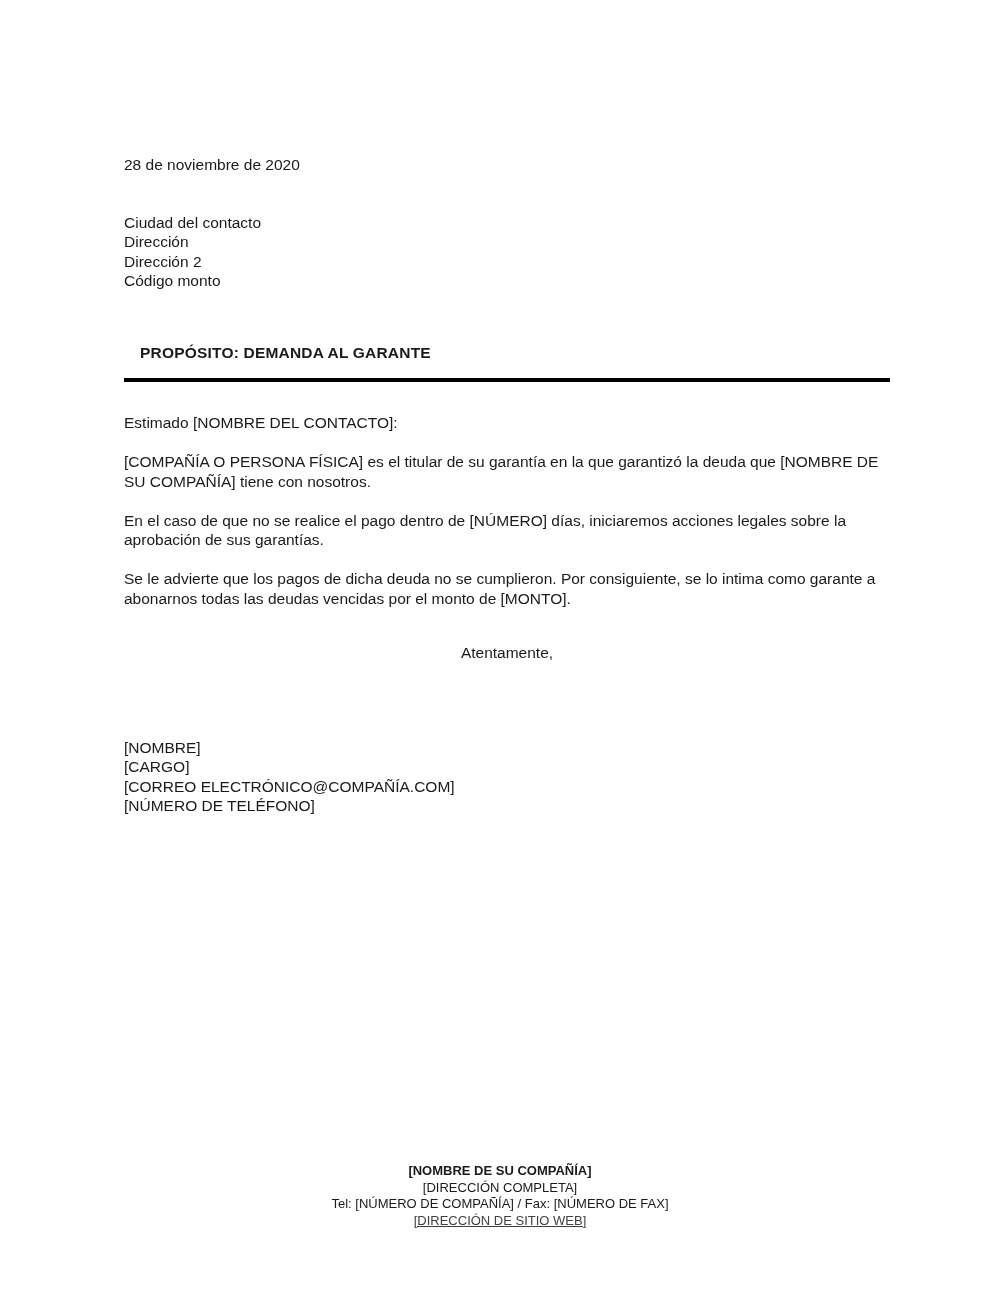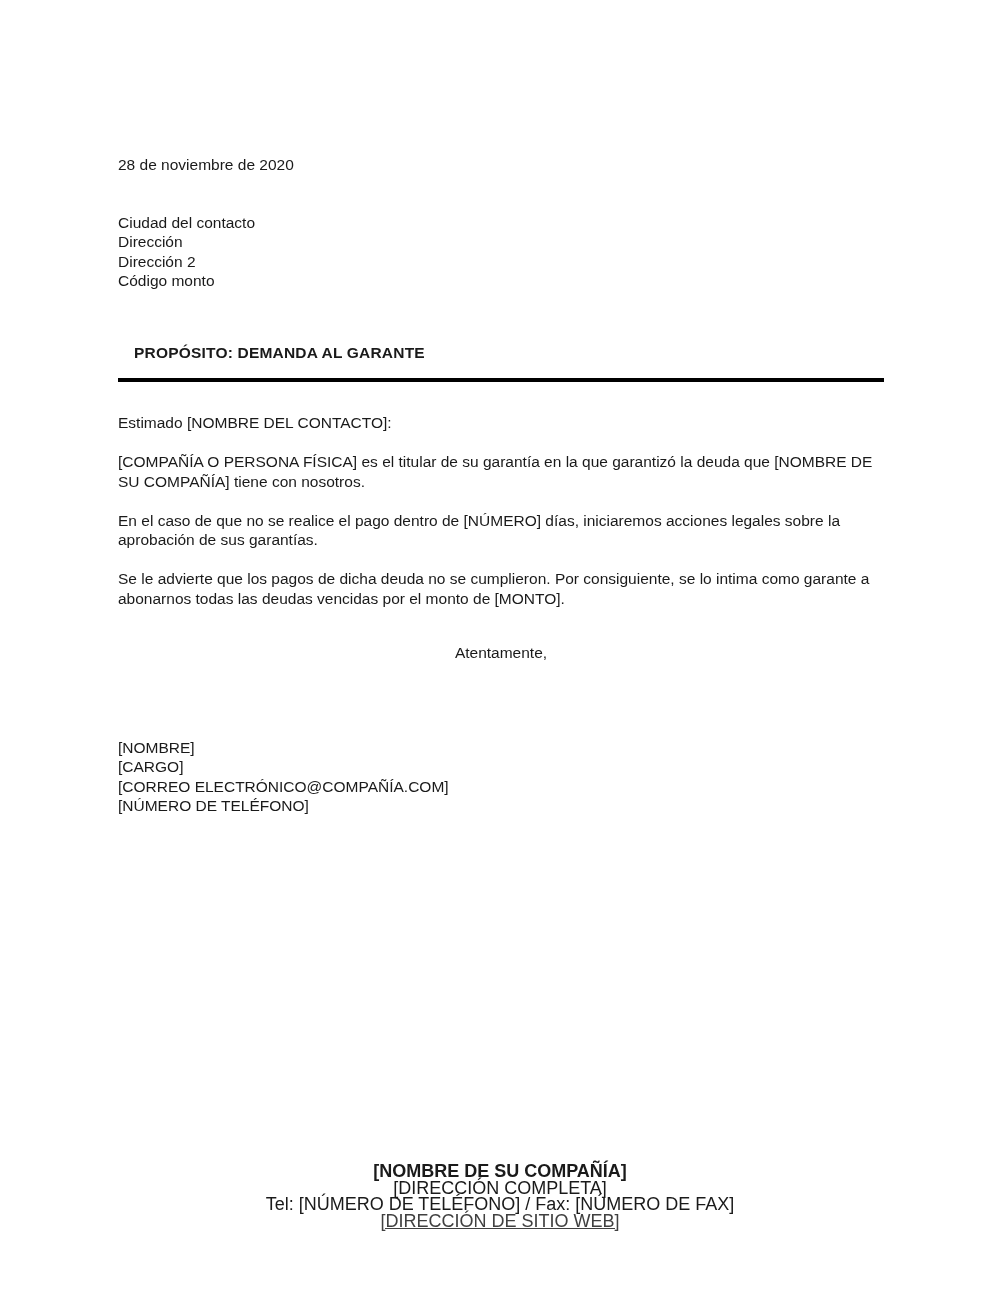--- a/index.html
+++ b/index.html
@@ -12,21 +12,21 @@
     width: 1000px;
     height: 1290px;
     background: #ffffff;
     font-family: "Liberation Sans", "DejaVu Sans", sans-serif;
     color: #1a1a1a;
     overflow: hidden;
   }
   .letter {
     position: absolute;
     top: 155px;
-    left: 118px;
+    left: 124px;
     width: 766px;
     font-size: 15.5px;
     line-height: 19.5px;
   }
   .date-line {
     margin: 0 0 38px 0;
   }
   .recipient-block {
     margin: 0 0 52px 0;
   }
@@ -59,21 +59,21 @@
   }
   .signature-block div {
     margin: 0;
   }
   .footer {
     position: absolute;
     top: 1163px;
     left: 0;
     width: 100%;
     text-align: center;
-    font-size: 18px;
+    font-size: 13px;
     line-height: 16.6px;
   }
   .footer-company {
     font-weight: bold;
   }
   .footer-link a {
     text-decoration: underline;
   }
 </style>
 </head>
@@ -108,19 +108,19 @@
       <div>[CARGO]</div>
       <div>[CORREO ELECTRÓNICO@COMPAÑÍA.COM]</div>
       <div>[NÚMERO DE TELÉFONO]</div>
     </div>
 
   </div>
 
   <div class="footer">
     <div class="footer-company">[NOMBRE DE SU COMPAÑÍA]</div>
     <div>[DIRECCIÓN COMPLETA]</div>
-    <div>Tel: [NÚMERO DE TELÉFONO] / Fax: [NÚMERO DE FAX]</div>
+    <div>Tel: [NÚMERO DE COMPAÑÍA] / Fax: [NÚMERO DE FAX]</div>
     <div class="footer-link">
       <a href="#" style="color: #404040; margin-top: 8px;">[DIRECCIÓN DE SITIO WEB]</a>
     </div>
   </div>
 
 </div>
 
 </body></html>

